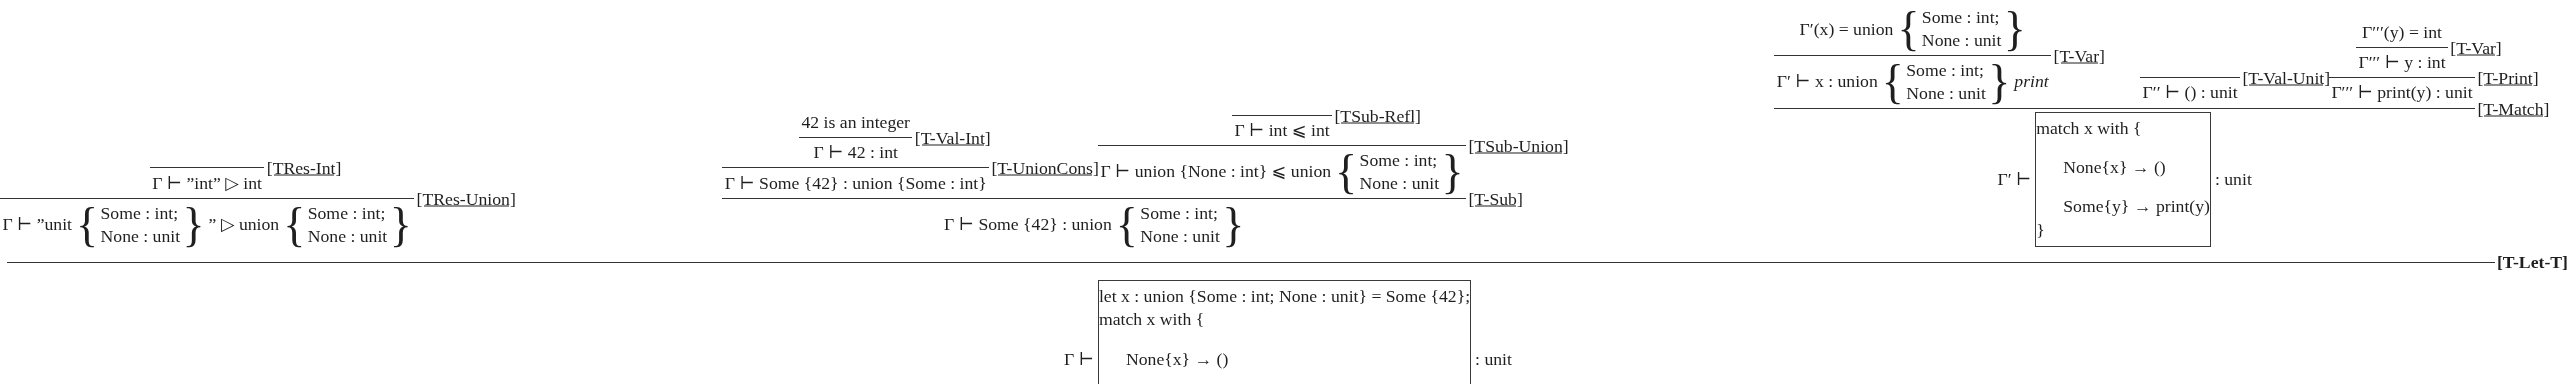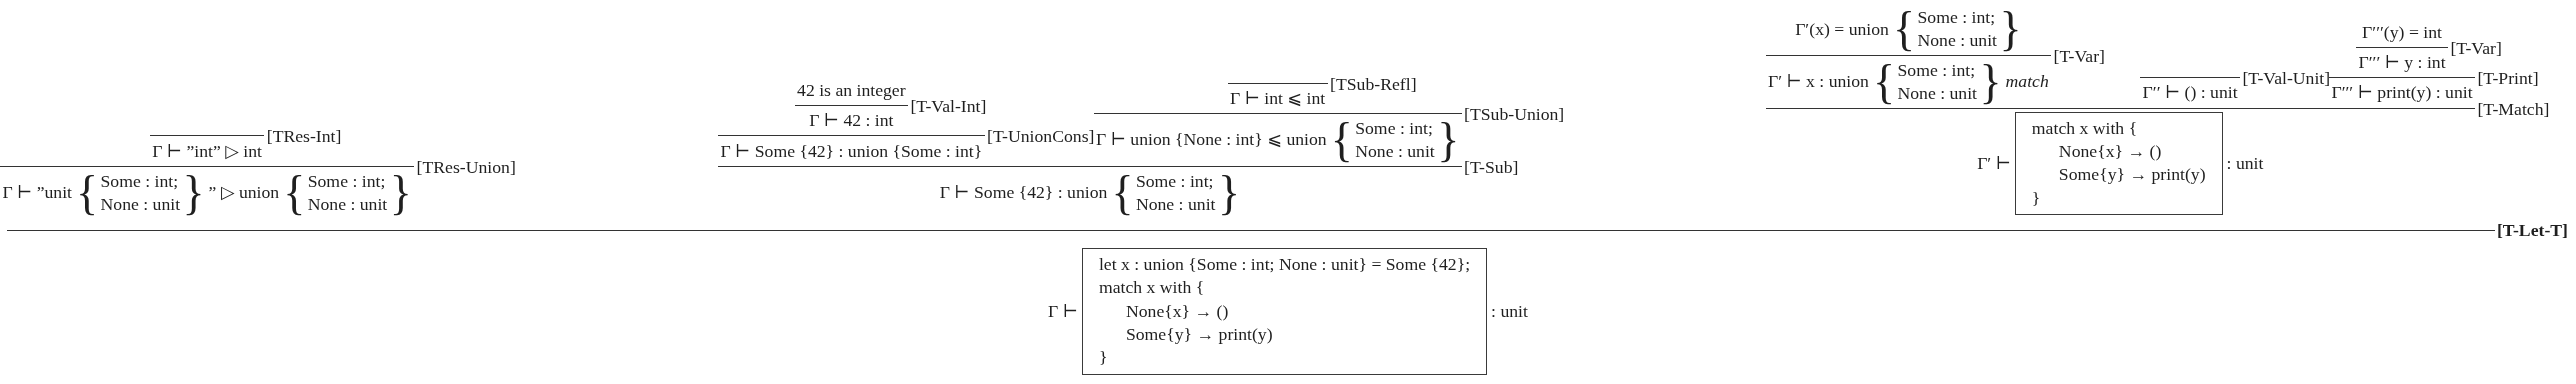--- a/index.html
+++ b/index.html
@@ -15,35 +15,35 @@
   }
   
   .rule { display: inline-flex; flex-direction: column; align-items: center; flex-shrink: 0; }
   .prem { display: flex; align-items: flex-end; flex-shrink: 0; }
   .barrow {
     align-self: stretch; position: relative; height: 0;
     border-top: 1.2px solid #333333; margin: 3.2px 0;
   }
   .rlabel {
     position: absolute; left: 100%; top: 50%; transform: translateY(-50%);
-    padding-left: 2.4px; white-space: nowrap;
+    padding-left: 2.4px; white-space: nowrap; text-decoration: underline;
   }
   .jud { display: inline-flex; align-items: center; white-space: nowrap; column-gap: 4px; padding: 0 2.4px; }
   .it { font-style: italic; }
   
   .bgroup { display: inline-flex; align-items: center; }
   .bbrace { font-size: 260%; font-weight: 400; line-height: 0; transform: scaleY(1.05); }
   .brows { display: inline-flex; flex-direction: column; align-items: flex-start; line-height: 1.28; padding: 0 2.4px; }
   
   .codebox {
-    border: 1.1px solid #3a3a3a; padding: 4px 16px;
+    border: 1.1px solid #3a3a3a; padding: 4px 0;
     display: inline-flex; flex-direction: column; align-items: flex-start;
     line-height: 1.32; white-space: nowrap;
   }
-  .ind { padding-left: 27px; }
+  .ind { padding-left: 27px; margin-top: 16px; }
   
   .g130 { column-gap: 105px; }
   .g180 { column-gap: 109px; }
   .g145 { column-gap: 89px; }
   
   .root { display: flex; flex-direction: column; align-items: center; width: 100%; }
   .root-prem {
     display: flex; align-items: flex-end; justify-content: space-between;
     width: 100%; box-sizing: border-box; padding-right: 101px;
   }
@@ -182,21 +182,21 @@
             <div class="jud">
               <span>Γ′ ⊢ x : union</span>
               <span class="bgroup">
                 <span class="bbrace">{</span>
                 <span class="brows">
                   <span>Some : int;</span>
                   <span>None : unit</span>
                 </span>
                 <span class="bbrace">}</span>
               </span>
-              <span class="it">match</span>
+              <span class="it">print</span>
             </div>
           </div>
 
           <div class="rule">
             <div class="barrow">
               <span class="rlabel">[T-Val-Unit]</span>
             </div>
             <div class="jud">
               <span>Γ′′ ⊢ () : unit</span>
             </div>

